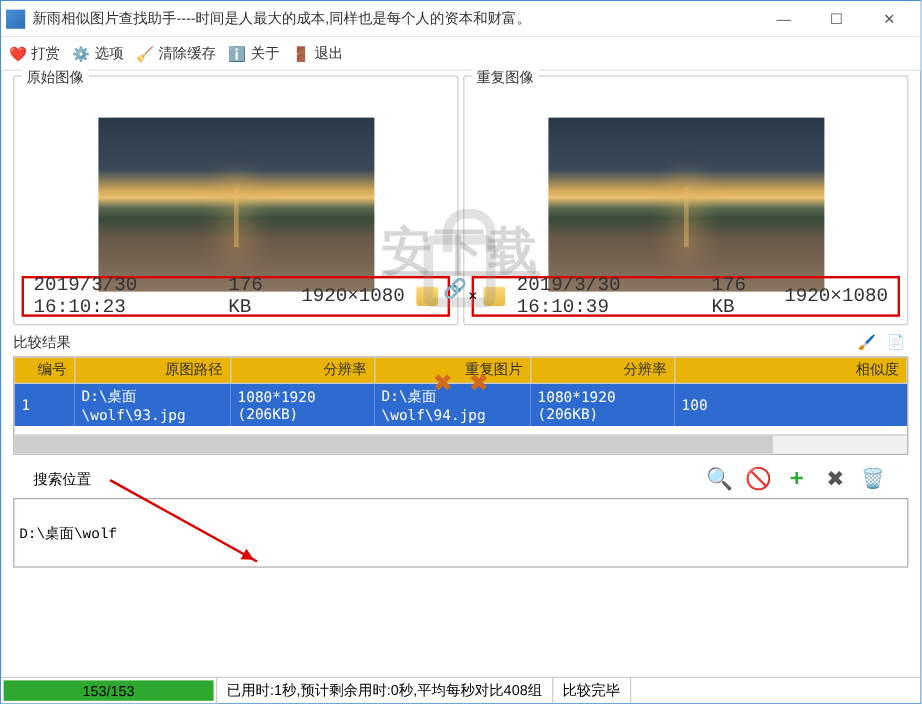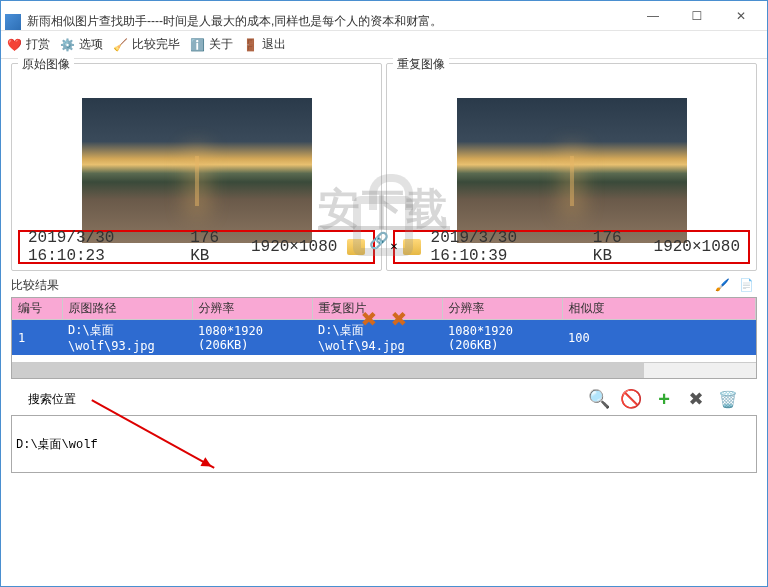--- a/index.html
+++ b/index.html
@@ -1,18 +1,18 @@
 <!DOCTYPE html>
 <html><head>
 <meta charset="utf-8">
 <style>
 * { margin: 0; padding: 0; box-sizing: border-box; }
 body { font-family: "Microsoft YaHei", SimSun, Arial, sans-serif; font-size: 12px; background: #fff; overflow: hidden; }
 .window { width: 768px; height: 587px; border: 1px solid #4a8fd0; display: flex; flex-direction: column; position: relative; }
-.titlebar { height: 30px; background: #fff; display: flex; align-items: flex-end; padding: 0 4px; border-bottom: 1px solid #e5e5e5; }
+.titlebar { height: 30px; background: #fff; display: flex; align-items: center; padding: 0 4px; border-bottom: 1px solid #e5e5e5; }
 .title-icon { width: 16px; height: 16px; background: linear-gradient(135deg,#4a90d9,#2e6fb5); margin-right: 6px; }
 .title-text { flex: 1; font-size: 12px; color: #333; }
 .win-controls { display: flex; }
 .win-btn { width: 44px; height: 28px; display: flex; align-items: center; justify-content: center; color: #555; cursor: pointer; }
 .toolbar { height: 28px; background: #fff; display: flex; align-items: center; padding: 2px 6px; gap: 10px; border-bottom: 1px solid #e0e0e0; }
 .tb-item { display: flex; align-items: center; gap: 3px; cursor: pointer; color: #333; font-size: 12px; }
 .tb-icon { width: 16px; height: 16px; display: inline-flex; align-items: center; justify-content: center; }
 .panels { display: flex; padding: 4px 10px 0 10px; gap: 4px; position: relative; }
 .panel { flex: 1; border: 1px solid #ccc; border-radius: 2px; padding: 4px; position: relative; height: 208px; }
 .panel-title { position: absolute; top: -8px; left: 6px; background: #fff; padding: 0 4px; font-size: 12px; color: #333; }
@@ -21,21 +21,21 @@
 .info-strip { position: absolute; bottom: 6px; left: 6px; right: 6px; height: 34px; border: 2px solid #d00; display: flex; align-items: center; padding: 0 8px; font-family: "Courier New", monospace; font-size: 16px; color: #333; gap: 10px; }
 .folder-ico { width: 20px; height: 16px; background: linear-gradient(#ffd97a,#e6b845); border-radius: 2px; position: relative; }
 .middle-icons { position: absolute; left: 50%; top: 248px; transform: translateX(-50%); display: flex; gap: 6px; z-index: 5; }
 .mid-btn { width: 24px; height: 24px; display: flex; align-items: center; justify-content: center; cursor: pointer; }
 .link-ico { position: absolute; left: 50%; top: 172px; transform: translateX(-50%); z-index: 5; font-size: 16px; }
 .section-label { padding: 4px 10px 2px 10px; font-size: 12px; color: #333; display: flex; align-items: center; }
 .section-label .spacer { flex: 1; }
 .icon-btn { width: 20px; height: 20px; margin-left: 4px; cursor: pointer; display: inline-flex; align-items: center; justify-content: center; }
 .table-wrap { margin: 0 10px; border: 1px solid #aaa; height: 82px; overflow: hidden; position: relative; }
 table { width: 100%; border-collapse: collapse; font-size: 12px; }
-th { background: #f9a8d4; border-right: 1px solid #ccc; border-bottom: 1px solid #ccc; text-align: left; padding: 2px 6px; font-weight: normal; color: #333; height: 20px; }
+th { background: #eab308; border-right: 1px solid #ccc; border-bottom: 1px solid #ccc; text-align: right; padding: 2px 6px; font-weight: normal; color: #333; height: 20px; }
 td { padding: 2px 6px; color: #fff; background: #2e6bd0; font-family: SimSun, monospace; }
 .hscroll { position: absolute; bottom: 0; left: 0; right: 0; height: 16px; background: #f0f0f0; border-top: 1px solid #ccc; }
 .hscroll-thumb { width: 85%; height: 100%; background: #cdcdcd; }
 .arrow { position: absolute; width: 140px; height: 2px; background: #d00; transform: rotate(29deg); top: 432px; left: 82px; z-index: 10; pointer-events: none; }
 .arrow::after { content:''; position:absolute; right:-2px; top:-4px; border:5px solid transparent; border-left:10px solid #d00; }
 .search-row { display: flex; align-items: center; padding: 2px 27px; gap: 4px; margin-top: 6px; }
 .search-row .icon-btn { width: 24px; height: 24px; }
 .path-input { margin: 2px 10px 6px 10px; }
 .path-input input { width: 100%; border: 1px solid #aaa; padding: 21px 4px; font-family: "Courier New", monospace; font-size: 12px; }
 .statusbar { height: 22px; border-top: 1px solid #ccc; display: flex; align-items: stretch; font-size: 12px; margin-top: auto; }
@@ -65,21 +65,21 @@
     <div class="tb-item">
         <span class="tb-icon">❤️</span>
         <span>打赏</span>
       </div>
     <div class="tb-item">
         <span class="tb-icon">⚙️</span>
         <span>选项</span>
       </div>
     <div class="tb-item">
         <span class="tb-icon">🧹</span>
-        <span>比较完毕</span>
+        <span>清除缓存</span>
       </div>
     <div class="tb-item">
         <span class="tb-icon">ℹ️</span>
         <span>关于</span>
       </div>
     <div class="tb-item">
         <span class="tb-icon">🚪</span>
         <span>退出</span>
       </div>
   </div>
@@ -159,13 +159,21 @@
     <span class="icon-btn" style="color:#888;font-size:18px">🚫</span>
     <span class="icon-btn" style="color:#3a3;font-size:20px;font-weight:bold">+</span>
     <span class="icon-btn" style="color:#555;font-size:18px">✖</span>
     <span class="icon-btn" style="font-size:16px">🗑️</span>
   </div>
 
   <div class="path-input">
     <input type="text" value="D:\桌面\wolf" style="">
   </div>
 
+  <div class="statusbar">
+    <div class="progress-cell">
+      <div class="progress-fill"></div>
+      <div class="progress-text">153/153</div>
+    </div>
+    <div class="status-cell">已用时:1秒,预计剩余用时:0秒,平均每秒对比408组</div>
+    <div class="status-cell">比较完毕</div>
+  </div>
 </div>
 
 </body></html>

